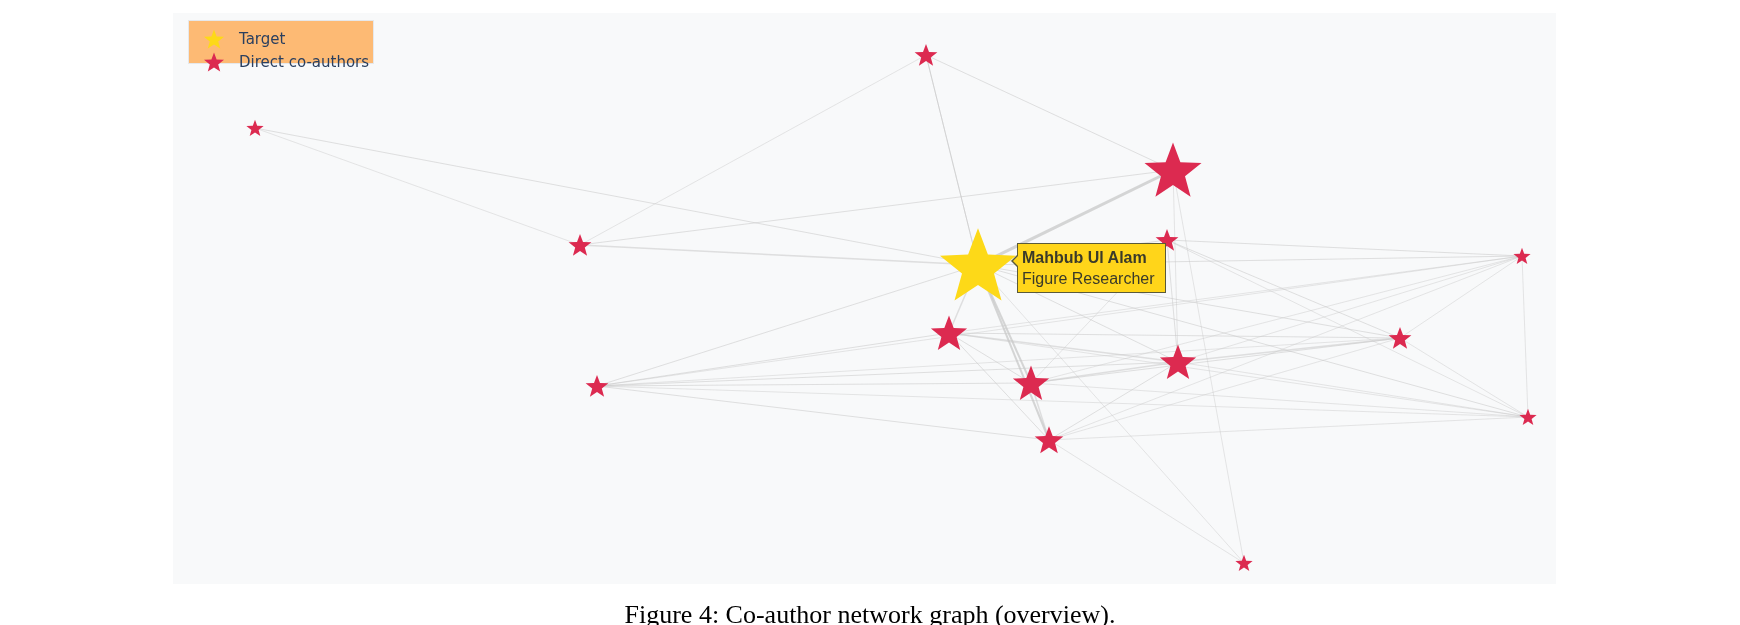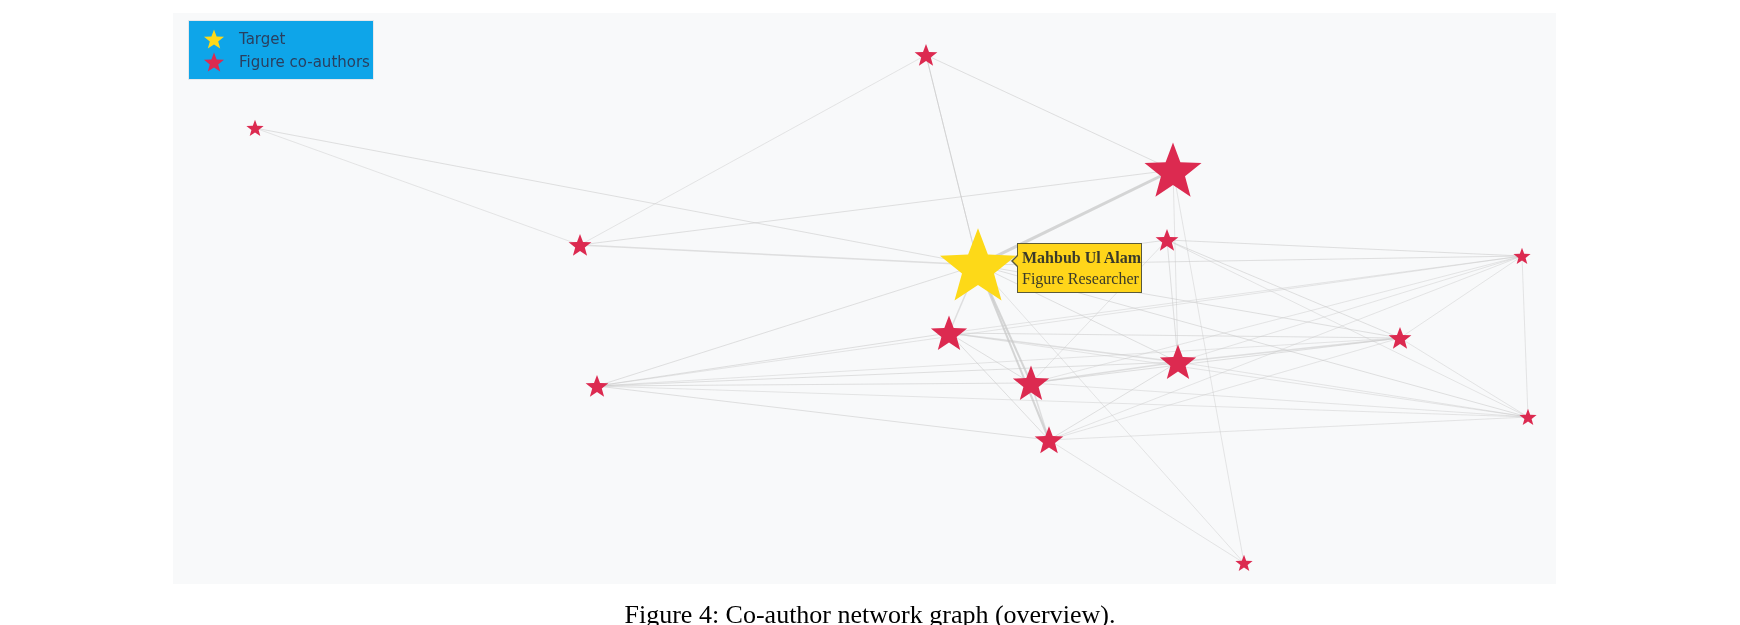--- a/index.html
+++ b/index.html
@@ -3,31 +3,31 @@
   <meta charset="utf-8">
   <style>
     html, body { margin: 0; padding: 0; background: #ffffff; }
     body { width: 1740px; height: 625px; position: relative; overflow: hidden; }
     .plot {
       position: absolute; left: 173px; top: 13px; width: 1383px; height: 571px;
       background: #f8f9fa;
     }
     svg.graph { position: absolute; left: 0; top: 0; width: 1740px; height: 625px; }
     .legend {
-      position: absolute; left: 188px; top: 20px; width: 186px; height: 60px;
-      background: #0ea5e9; border: 1px solid #e6e8eb; box-sizing: border-box;
+      position: absolute; left: 188px; top: 20px; width: 186px; height: 44px;
+      background: #fdba74; border: 1px solid #e6e8eb; box-sizing: border-box;
       font-family: "DejaVu Sans", sans-serif; font-size: 15px; color: #2a3f5f;
     }
     .legend-item { position: absolute; left: 14px; height: 22px; display: flex; align-items: center; }
     .legend-item svg { width: 22px; height: 22px; margin-right: 14px; }
     .tooltip {
       position: absolute; left: 1017px; top: 243px;
       background: #ffd51a; border: 1px solid #5a5a3a;
-      padding: 3px 0 3px 4px;
-      font-family: Liberation Serif, serif; font-size: 16px; color: #3a3a2a;
+      padding: 3px 10px 3px 4px;
+      font-family: Liberation Sans, sans-serif; font-size: 16px; color: #3a3a2a;
       line-height: 21px; white-space: nowrap;
     }
     .tooltip .name { font-weight: bold; }
     .tooltip .pointer {
       position: absolute; left: -7px; top: 10px; width: 0; height: 0;
       border-top: 7px solid transparent; border-bottom: 7px solid transparent;
       border-right: 7px solid #5a5a3a;
     }
     .tooltip .pointer-inner {
       position: absolute; left: -5px; top: 11px; width: 0; height: 0;
@@ -125,21 +125,21 @@
   <div class="legend-item" style="top:7px;">
     <svg viewBox="-11 -11 22 22">
       <polygon id="legend-star-0" points="0.0,-9.5 2.6,-2.6 10.0,-2.2 4.2,2.4 6.2,9.5 0.0,5.4 -6.2,9.5 -4.2,2.4 -10.0,-2.2 -2.6,-2.6" fill="#fdd918"></polygon>
     </svg>
     <span>Target</span>
   </div>
   <div class="legend-item" style="top:30px;">
     <svg viewBox="-11 -11 22 22">
       <polygon id="legend-star-1" points="0.0,-9.5 2.6,-2.6 10.0,-2.2 4.2,2.4 6.2,9.5 0.0,5.4 -6.2,9.5 -4.2,2.4 -10.0,-2.2 -2.6,-2.6" fill="#dc2a50"></polygon>
     </svg>
-    <span>Figure co-authors</span>
+    <span>Direct co-authors</span>
   </div>
 </div>
 
 <div class="tooltip">
   <span class="pointer"></span>
   <span class="pointer-inner"></span>
   <div class="name">Mahbub Ul Alam</div>
   <div class="role">Figure Researcher</div>
 </div>
 

